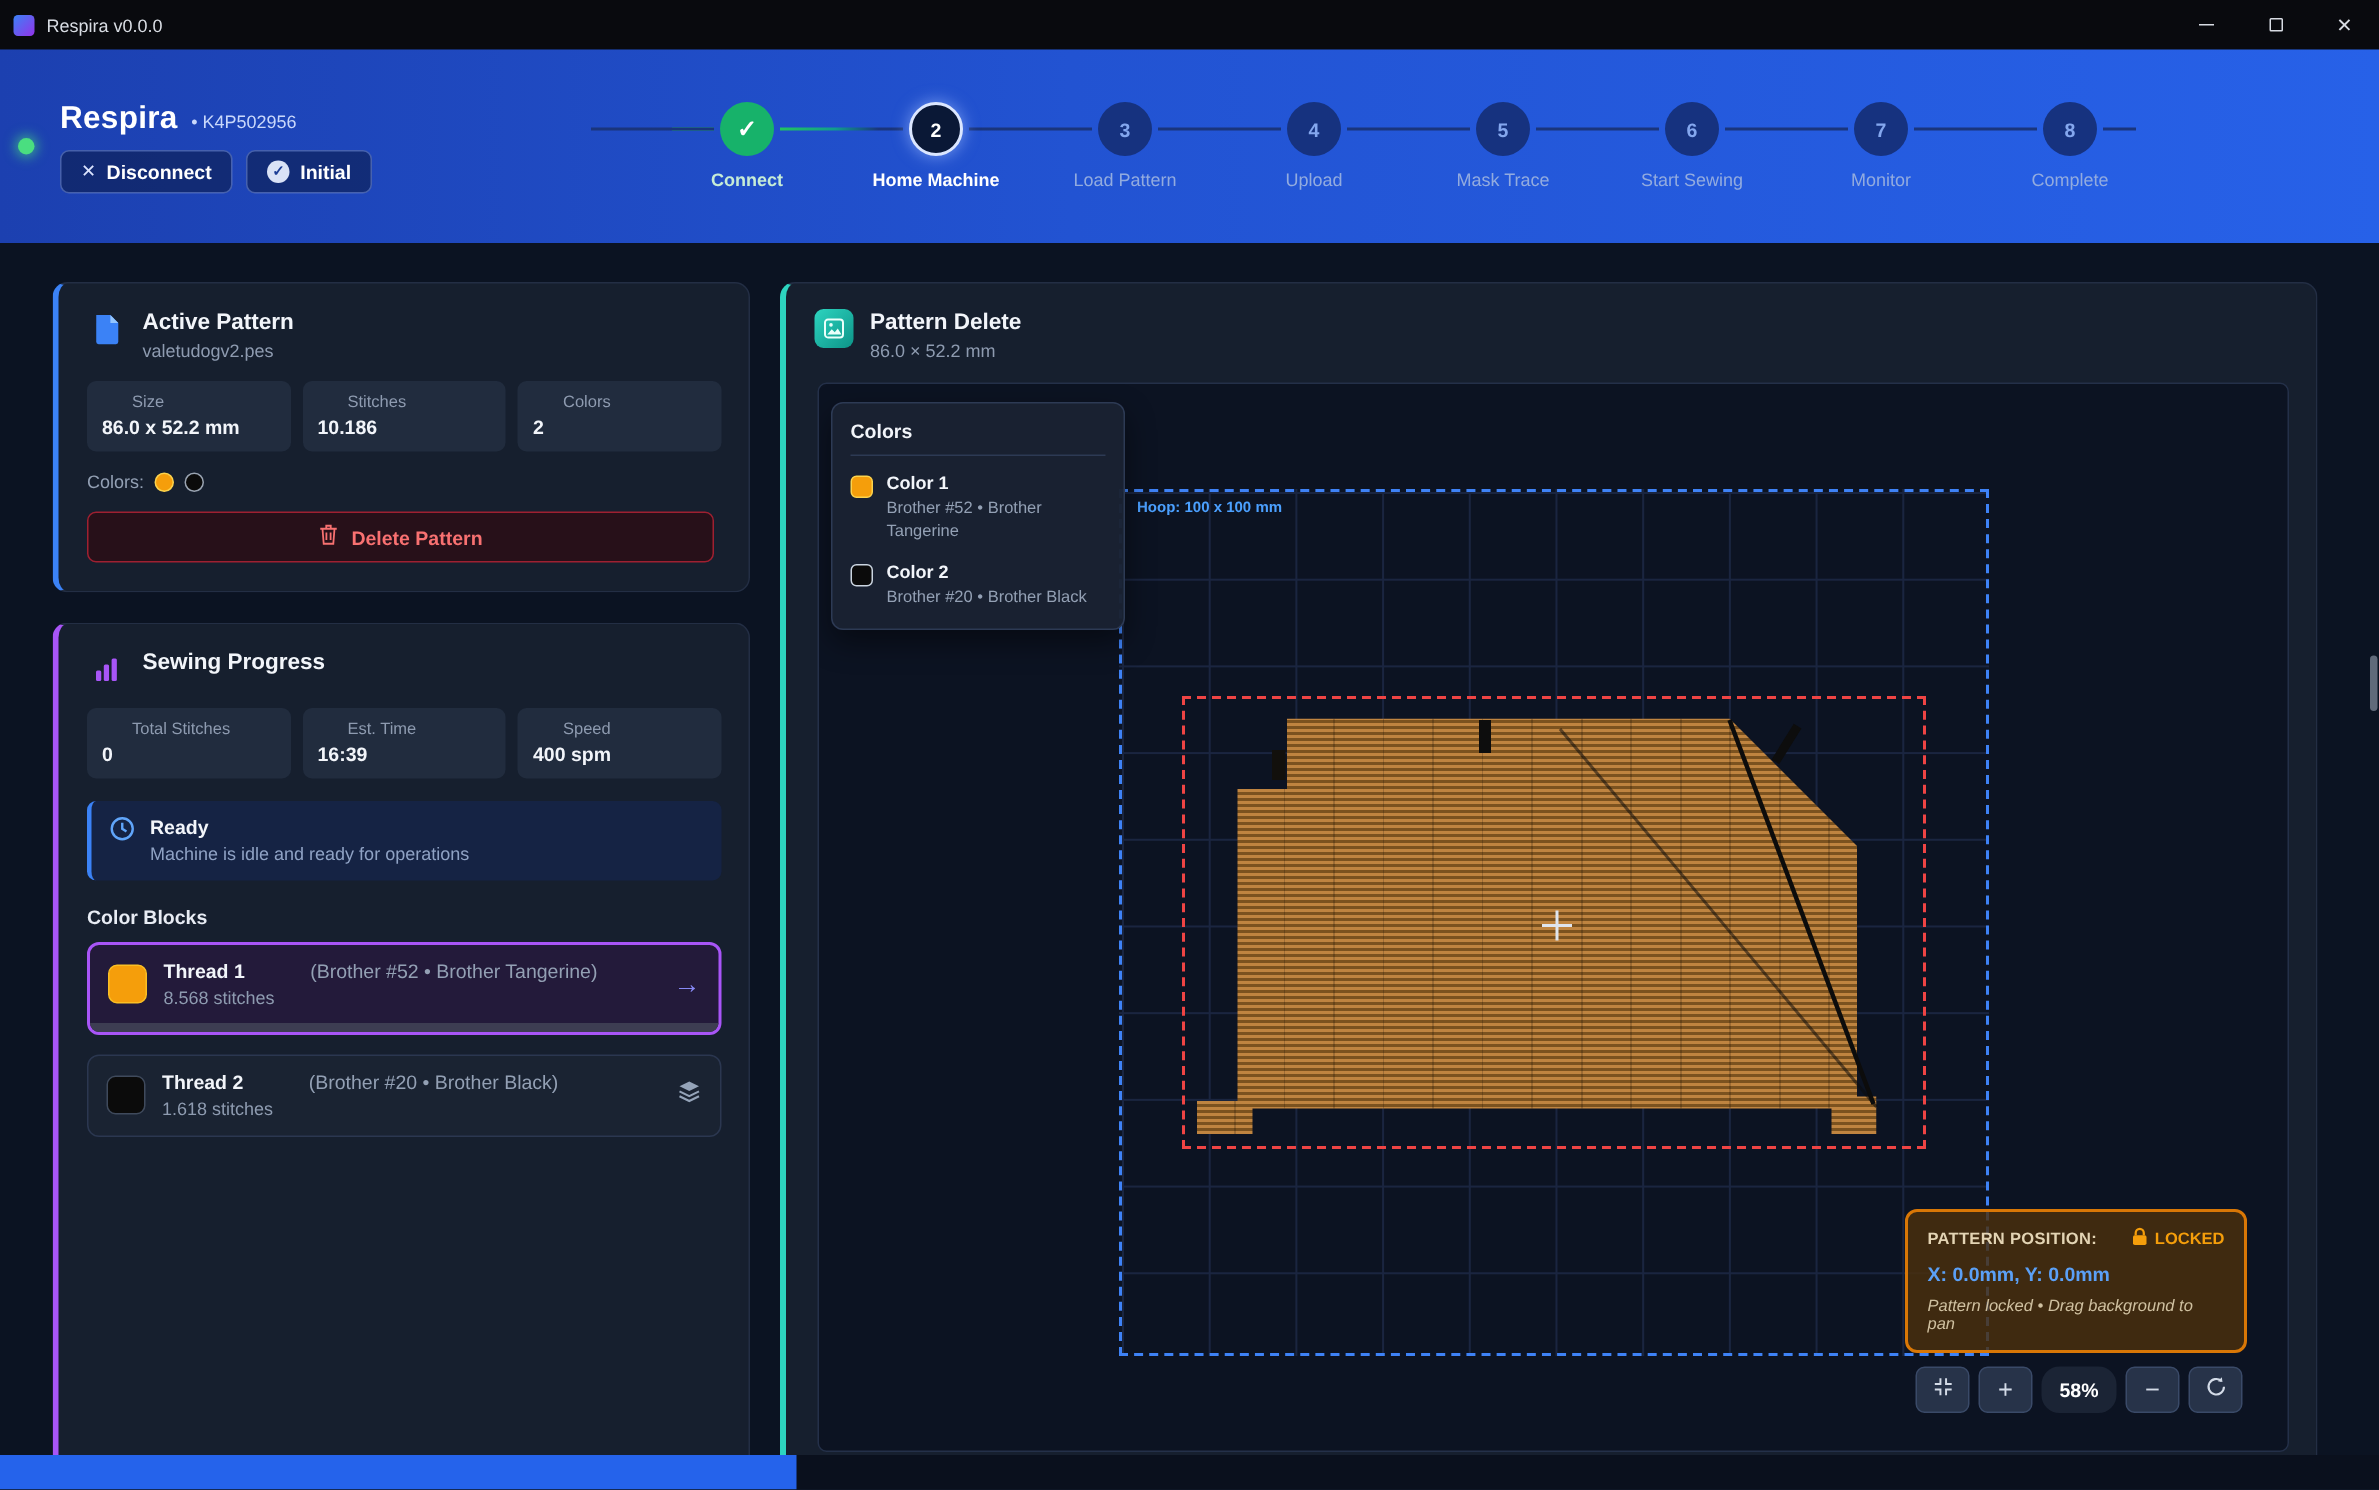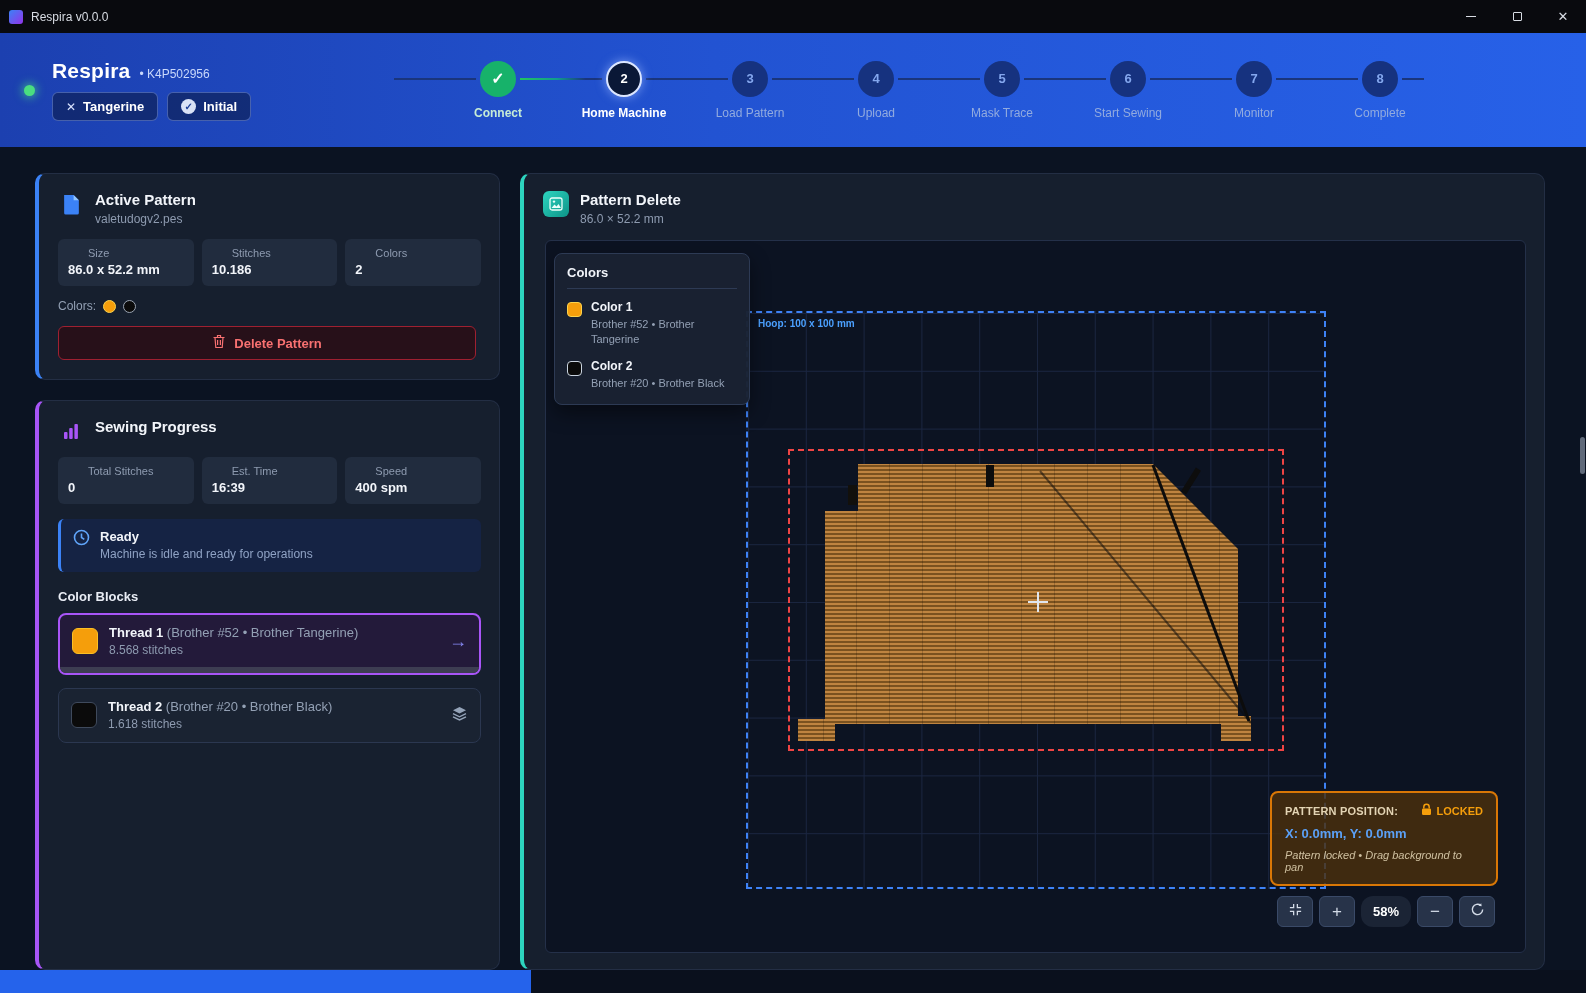--- a/index.html
+++ b/index.html
@@ -11,21 +11,21 @@
 
 .titlebar { height:33px; background:#090a0e; display:flex; align-items:center; justify-content:space-between; }
 .tb-left { display:flex; align-items:center; gap:8px; padding-left:9px; font-size:12px; color:#d8dce3; }
 .app-logo { width:14px; height:14px; border-radius:3px; background:linear-gradient(135deg,#3b82f6,#9333ea); }
 .tb-controls { display:flex; height:100%; }
 .win-btn { width:46px; height:100%; display:flex; align-items:center; justify-content:center; background:transparent; border:0; color:#d8dce3; font-size:13px; cursor:default; }
 .win-btn .mini { display:block; width:10px; height:1px; background:#d8dce3; }
 .win-btn .maxi { display:block; width:9px; height:9px; border:1px solid #d8dce3; border-radius:1px; }
 
 
-.header { height:114px; background:linear-gradient(90deg,#1c40b0 0%,#2253d2 45%,#2761e8 100%); display:flex; align-items:center; padding-left:24px; }
+.header { height:129px; background:linear-gradient(90deg,#1c40b0 0%,#2253d2 45%,#2761e8 100%); display:flex; align-items:center; padding-left:12px; }
 .header-left { display:flex; align-items:center; gap:17px; }
 .status-dot { width:11px; height:11px; border-radius:50%; background:#4ade80; box-shadow:0 0 8px 2px rgba(74,222,128,.6); flex:none; }
 .brand-row { display:flex; align-items:baseline; gap:9px; }
 .brand { font-size:21px; font-weight:800; letter-spacing:.2px; color:#fff; }
 .serial { font-size:12px; color:#c9d8fb; }
 .hbtns { display:flex; gap:9px; margin-top:9px; }
 .hbtn { display:flex; align-items:center; gap:7px; background:rgba(10,24,64,.55); border:1px solid rgba(150,180,255,.4); border-radius:6px; color:#fff; font-size:13px; font-weight:600; padding:6px 13px; cursor:pointer; }
 .hbtn .xg { font-size:12px; color:#dbe4ff; font-weight:400; }
 .badge-check { width:15px; height:15px; border-radius:50%; background:#d9e2f6; color:#1b3d95; font-size:10px; font-weight:700; display:flex; align-items:center; justify-content:center; }
 
@@ -80,21 +80,21 @@
 .thread { margin:0 18px 13px 19px; border-radius:8px; position:relative; cursor:pointer; }
 .thread.t1 { background:#231a3a; border:2px solid #a855f7; padding:10px 12px 0; }
 .thread.t2 { background:#1a2332; border:1px solid #2b3750; padding:10px 12px 11px; }
 .t-row { display:flex; align-items:center; gap:11px; }
 .swatch { width:26px; height:26px; border-radius:6px; flex:none; }
 .swatch.sw-or { border:1px solid #fbbf24; }
 .swatch.sw-bk { border:1px solid #3f4a5c; }
 .t-main { flex:1; }
 .t-name { font-size:13px; color:#f2f5fa; }
 .t-name b { font-weight:700; }
-.t-detail { font-weight:400; color:#93a0b4; }
+.t-detail { font-weight:400; color:#93a0b4;margin-left:40px; }
 .t-st { font-size:12px; color:#8e9bb0; margin-top:3px; }
 .t-arrow { color:#8789f5; font-size:18px; }
 .progress-track { margin:10px -12px 0; height:6px; background:#3d3d52; border-radius:0 0 6px 6px; overflow:hidden; }
 .progress-fill { width:0%; height:100%; background:#a855f7; }
 
 
 .pv-icon { width:26px; height:26px; border-radius:6px; background:linear-gradient(135deg,#2dd4bf,#0d9488); display:flex; align-items:center; justify-content:center; }
 .canvas { position:relative; margin:14px 18px 0 21px; height:713px; background:#0c1322; border:1px solid #243049; border-radius:6px; overflow:hidden; cursor:grab; }
 
 .colors-panel { position:absolute; left:8px; top:12px; width:196px; background:rgba(26,34,50,.97); border:1px solid #2d3a54; border-radius:8px; padding:11px 12px 13px; box-shadow:0 8px 20px rgba(0,0,0,.45); z-index:5; }
@@ -161,21 +161,21 @@
   <div class="header-left">
     <span class="status-dot"></span>
     <div>
       <div class="brand-row">
         <span class="brand">Respira</span>
         <span class="serial">• K4P502956</span>
       </div>
       <div class="hbtns">
         <button class="hbtn">
           <span class="xg">✕</span>
-          <span>Tangerine</span>
+          <span>Disconnect</span>
         </button>
         <button class="hbtn">
           <span class="badge-check">✓</span>
           <span>Initial</span>
         </button>
       </div>
     </div>
   </div>
 
   <div class="stepper">

